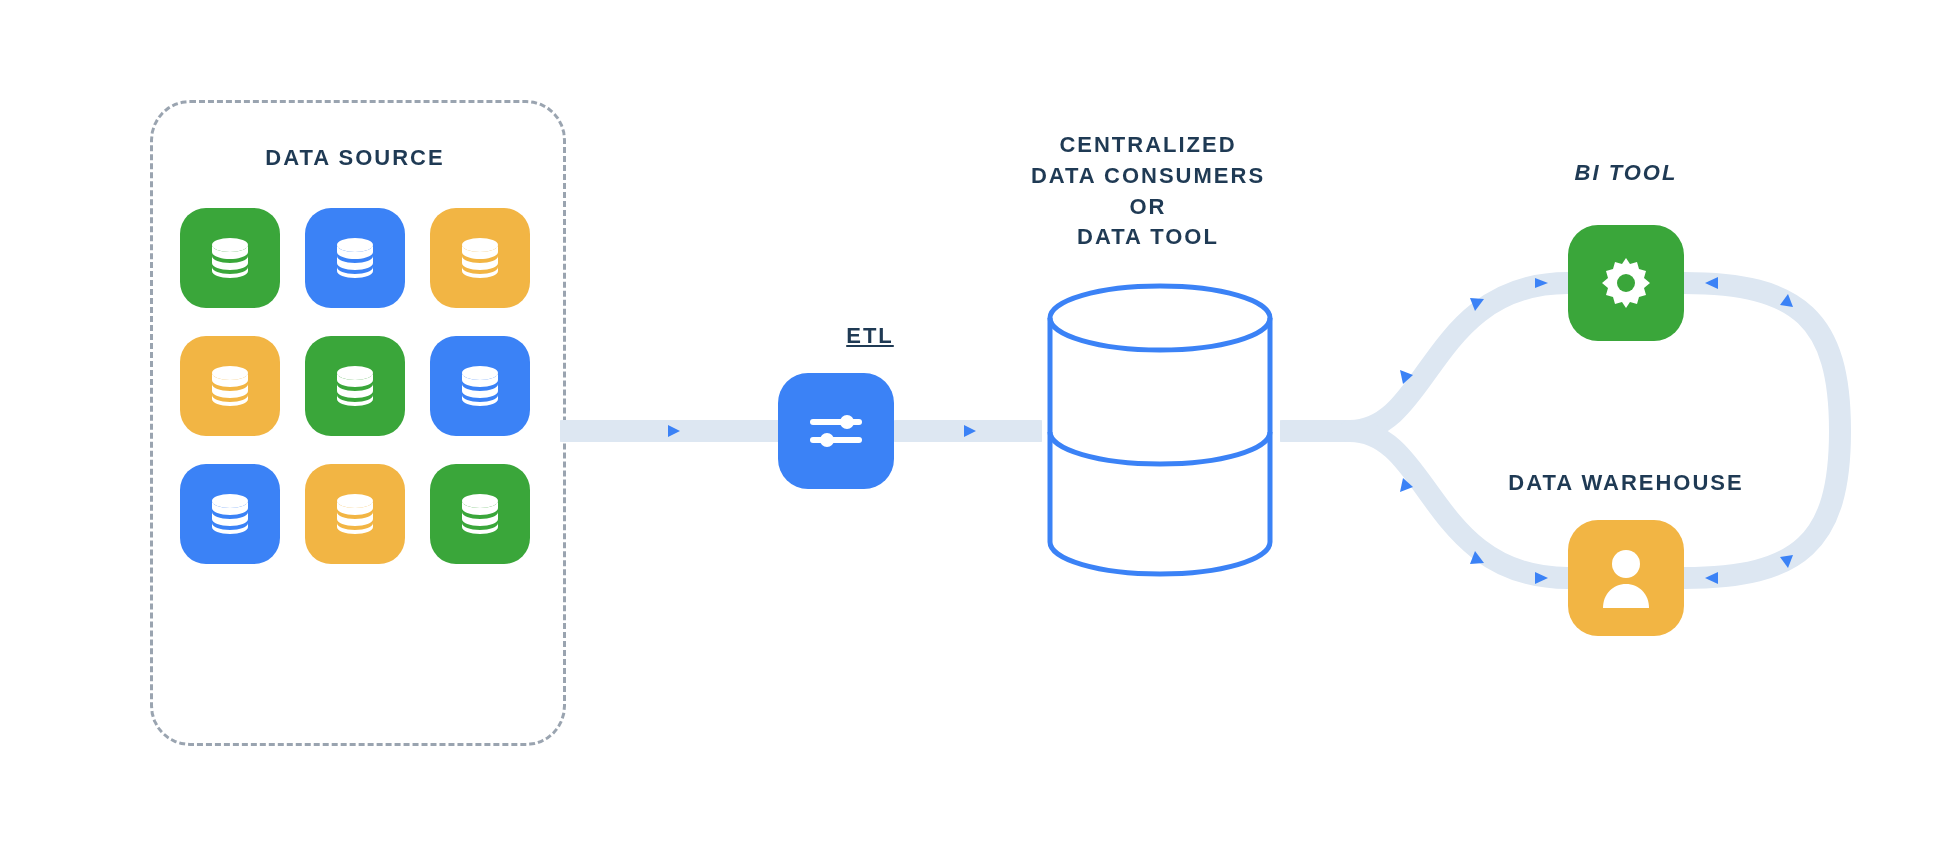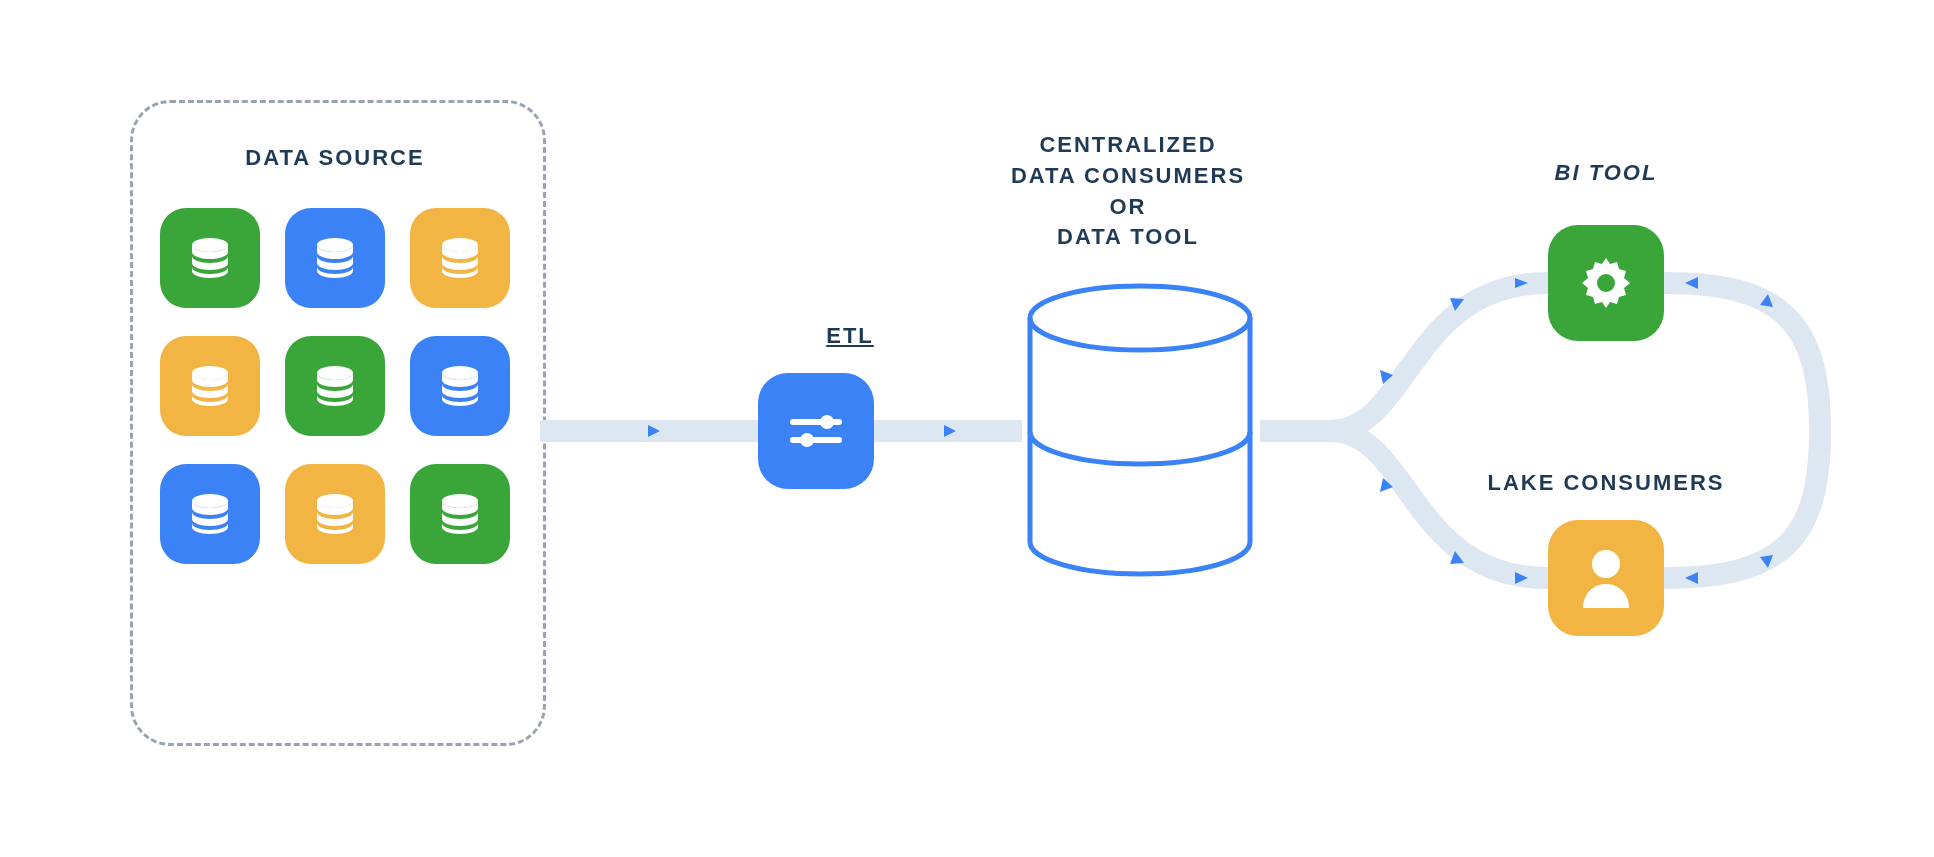--- a/index.html
+++ b/index.html
@@ -6,21 +6,21 @@
     --navy:#1f3a54;
     --green:#3aa63a;
     --blue:#3b82f6;
     --orange:#f2b544;
     --flow:#dde7f2;
     --flow-arrow:#3b82f6;
     --dash:#9aa4b0;
   }
   html,body{margin:0;padding:0;background:#fff;}
   body{width:1934px;height:857px;position:relative;font-family:Arial,Helvetica,sans-serif;color:var(--navy);}
-  .stage{position:absolute;inset:0;}
+  .stage{position:absolute;inset:0;margin-left:20px;}
   .lbl{position:absolute;font-weight:700;letter-spacing:2px;text-align:center;font-size:22px;}
   
   .ds-box{position:absolute;left:130px;top:100px;width:410px;height:640px;border:3px dashed var(--dash);border-radius:40px;}
   .ds-title{left:130px;top:145px;width:410px;}
   .ds-grid{position:absolute;left:160px;top:208px;width:350px;display:grid;grid-template-columns:repeat(3,100px);grid-auto-rows:100px;gap:28px 25px;justify-content:center;}
   .tile{width:100px;height:100px;border-radius:26px;display:flex;align-items:center;justify-content:center;}
   .tile.green{background:var(--green);}
   .tile.blue{background:var(--blue);}
   .tile.orange{background:var(--orange);}
   .db-icon{display:block;}
@@ -190,21 +190,21 @@
   <div class="lbl bi-title">BI TOOL</div>
   <div class="bi">
     <svg width="62" height="62" viewBox="0 0 62 62">
       <g fill="#fff">
         <path d="M31 6l4 6 7-2 2 7 7 2-2 7 6 5-6 5 2 7-7 2-2 7-7-2-4 6-4-6-7 2-2-7-7-2 2-7-6-5 6-5-2-7 7-2 2-7 7 2z"></path>
       </g>
       <circle cx="31" cy="31" r="9" fill="var(--green)"></circle>
     </svg>
   </div>
 
-  <div class="lbl dc-title">LAKE CONSUMERS</div>
+  <div class="lbl dc-title">DATA WAREHOUSE</div>
   <div class="dc">
     <svg width="62" height="72" viewBox="0 0 62 72">
       <circle cx="31" cy="22" r="14" fill="#fff"></circle>
       <path d="M8 66c0-14 10-24 23-24s23 10 23 24z" fill="#fff"></path>
     </svg>
   </div>
 
 </div>
 
 </body></html>

